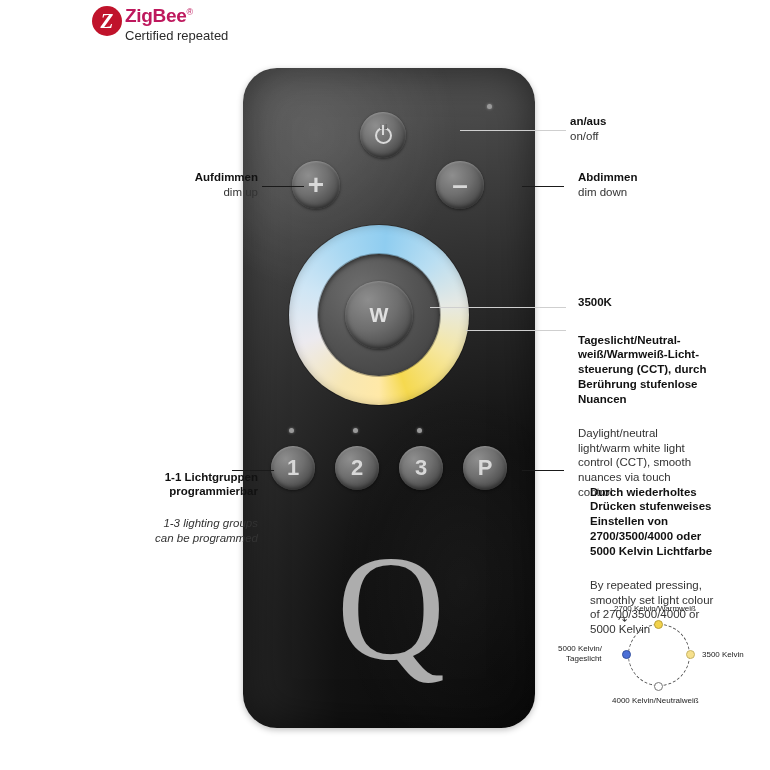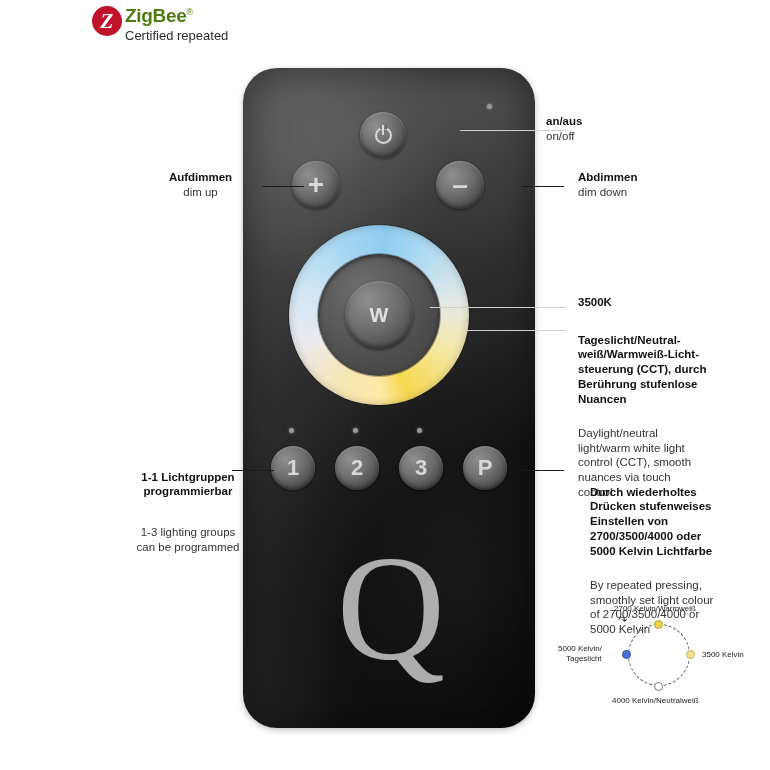--- a/index.html
+++ b/index.html
@@ -40,21 +40,21 @@
     line-height: 30px;
     font-family: "Liberation Serif", serif;
   }
   #zigbee-logo .zb-name {
     position: absolute;
     left: 33px;
     top: 1px;
     font-size: 19px;
     font-weight: bold;
     letter-spacing: -0.3px;
-    color: #4d7c0f;
+    color: #be185d;
   }
   #zigbee-logo .zb-reg {
     font-size: 9px;
     vertical-align: super;
     font-weight: normal;
   }
   #zigbee-logo .zb-sub {
     position: absolute;
     left: 33px;
     top: 24px;
@@ -208,21 +208,21 @@
   .callout .bold {
     font-weight: bold;
     font-size: 11.5px;
     color: #111111;
   }
   .callout .light {
     font-weight: normal;
     color: #333333;
   }
   .callout.right { text-align: left; }
-  .callout.left  { text-align: center; }
+  .callout.left  { text-align: right; }
 
   .leader {
     position: absolute;
     height: 0;
     border-top: 1.6px solid #1a1a1a;
   }
   .leader.thin {
     border-top: 1px solid #cfcfcf;
   }
 
@@ -310,21 +310,21 @@
 <div class="callout left" style="left:143px; top:170px; width:115px;">
   <div class="bold">Aufdimmen</div>
   <div class="light">dim up</div>
 </div>
 
 <div class="callout right" style="left:578px; top:170px; width:130px;">
   <div class="bold">Abdimmen</div>
   <div class="light">dim down</div>
 </div>
 
-<div class="callout right" style="left:546px; top:114px; width:130px;">
+<div class="callout right" style="left:570px; top:114px; width:130px;">
   <div class="bold">an/aus</div>
   <div class="light">on/off</div>
 </div>
 
 <div class="callout right" style="left:578px; top:295px; width:140px;">
   <div class="bold">3500K</div>
 </div>
 
 <div class="callout right" style="left:578px; top:318px; width:160px; white-space:pre-line;">
   <div class="bold">Tageslicht/Neutral-
@@ -335,21 +335,21 @@
   <div class="light" style="margin-top:5px;">Daylight/neutral
 light/warm white light
 control (CCT), smooth
 nuances via touch
 control</div>
 </div>
 
 <div class="callout left" style="left:118px; top:455px; width:140px; white-space:pre-line;">
   <div class="bold">1-1 Lichtgruppen
 programmierbar</div>
-  <div class="light" style="margin-top:11px;">1-3 lighting groups
+  <div class="light" style="margin-top:2px;font-style:italic;">1-3 lighting groups
 can be programmed</div>
 </div>
 
 <div class="callout right" style="left:578px; top:470px; width:175px; white-space:pre-line;margin-left:12px;">
   <div class="bold">Durch wiederholtes
 Drücken stufenweises
 Einstellen von
 2700/3500/4000 oder
 5000 Kelvin Lichtfarbe</div>
   <div class="light" style="margin-top:5px;">By repeated pressing,

